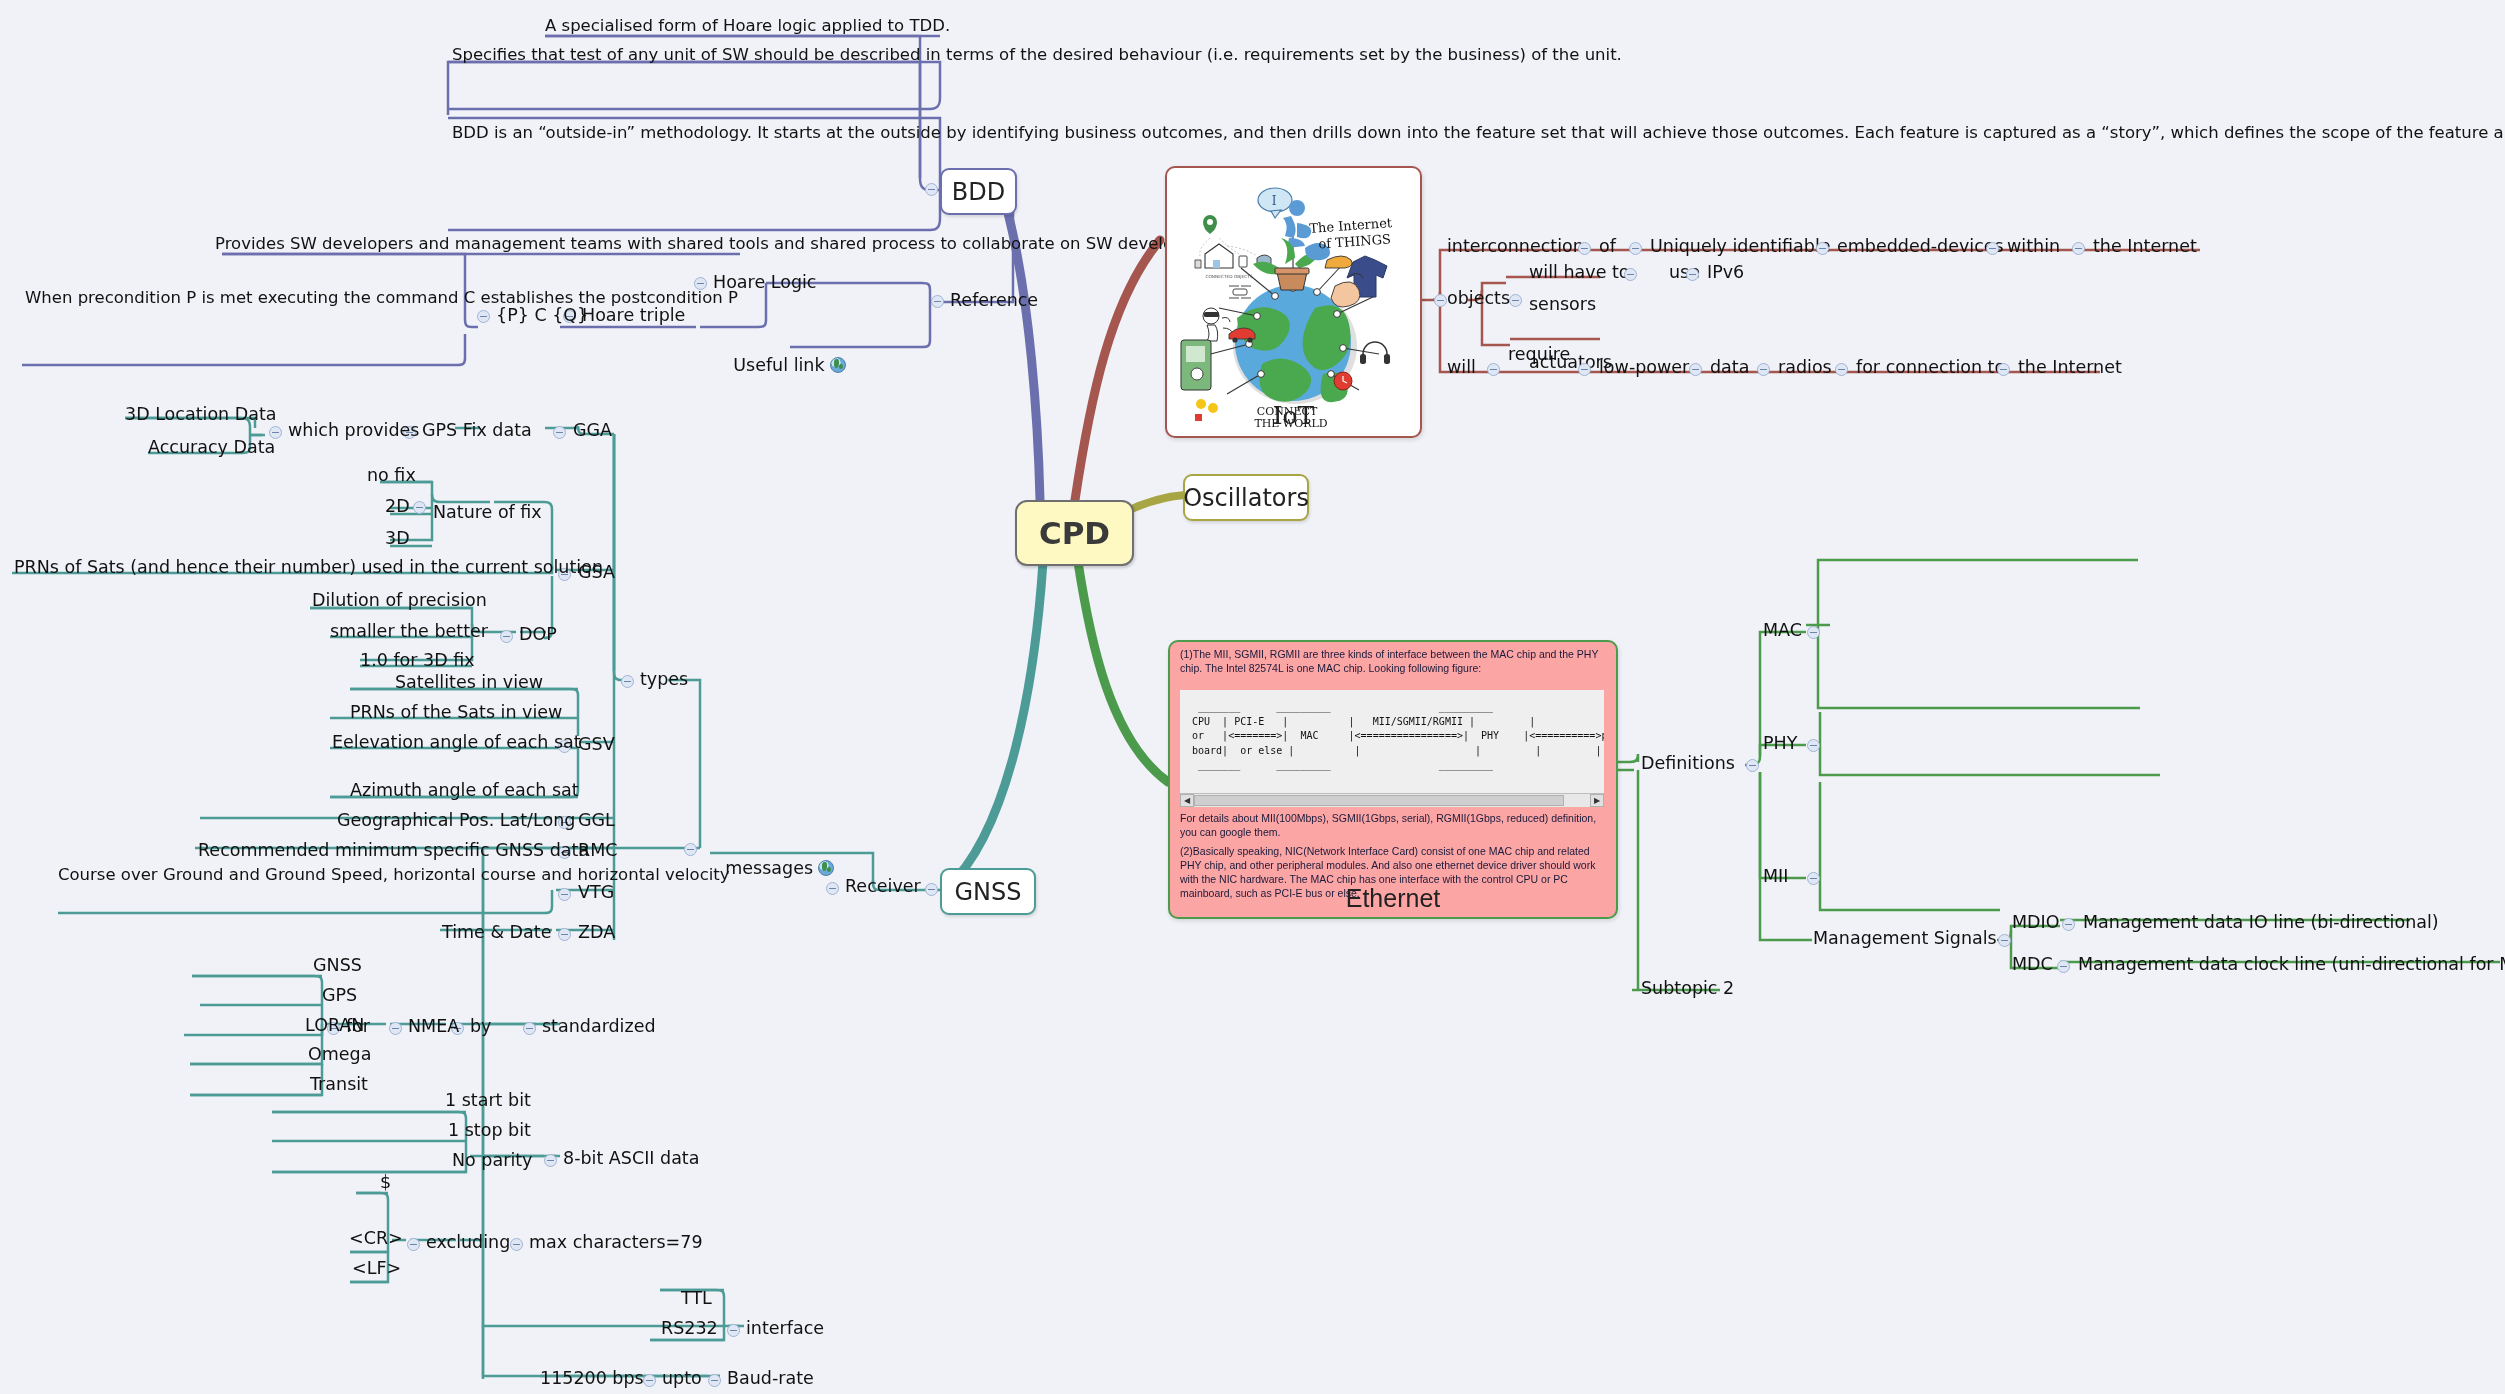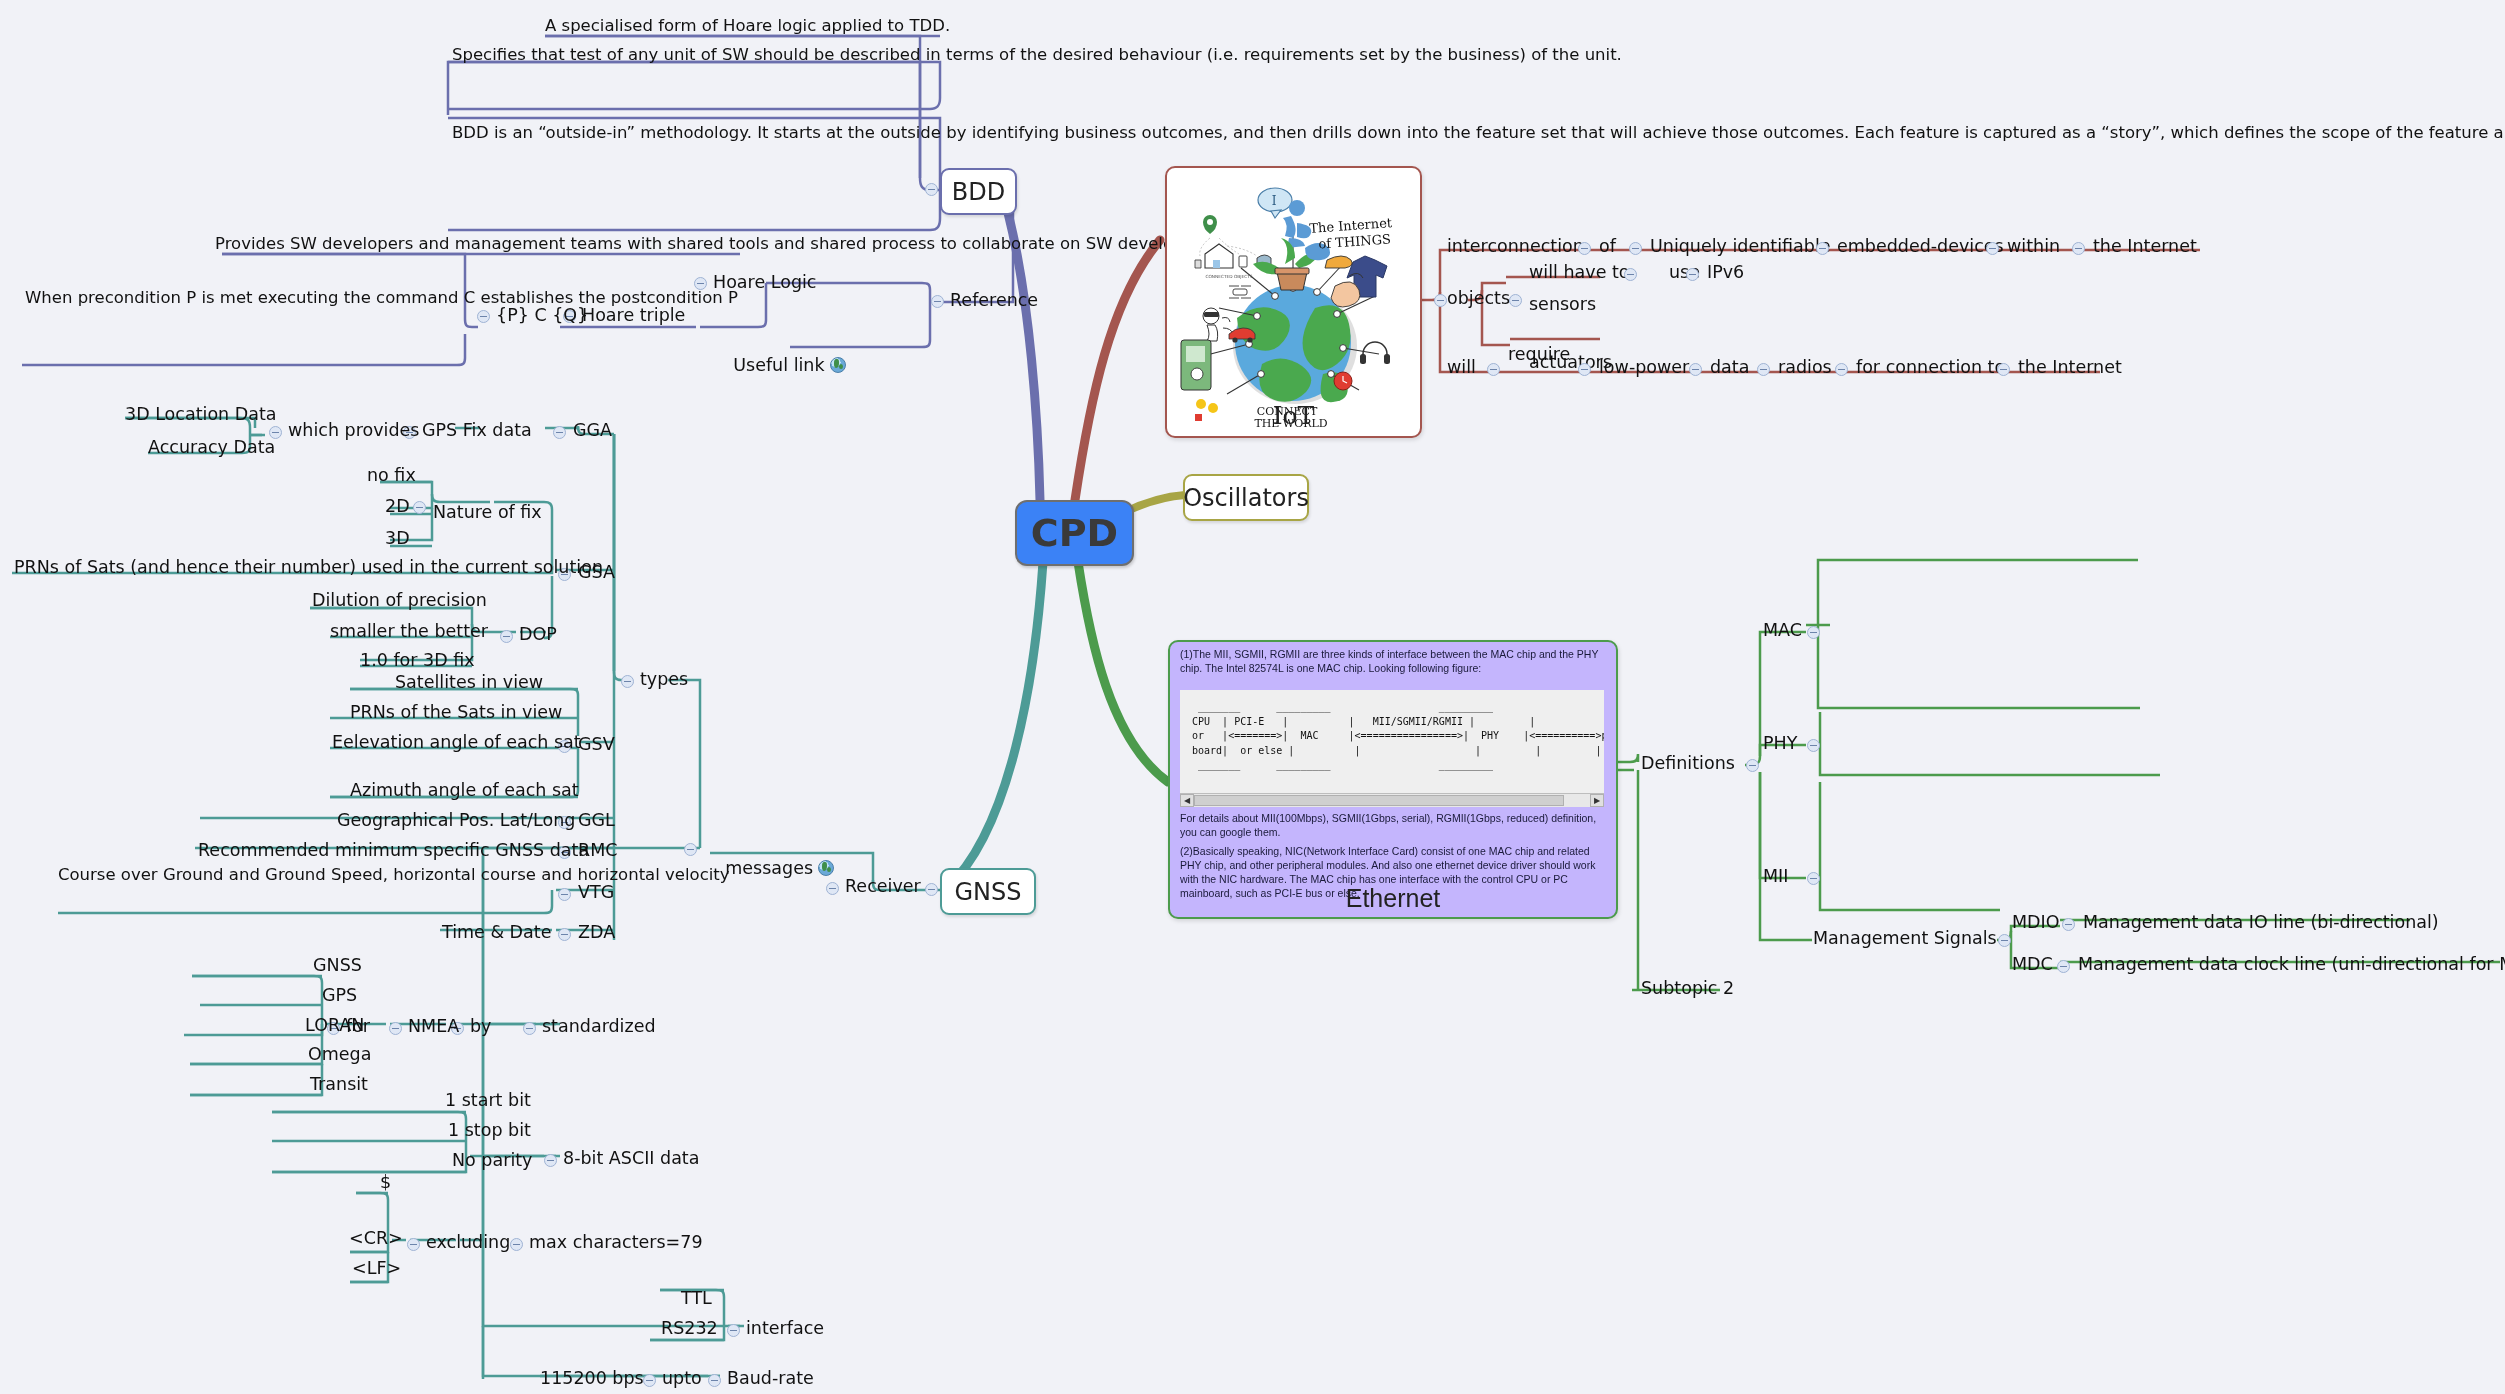--- a/index.html
+++ b/index.html
@@ -21,44 +21,44 @@
   .wrapbox{position:absolute;line-height:1.3;}
 
   
   .bul{position:absolute;width:13px;height:13px;border-radius:50%;
        background:#dfe7f5;border:1px solid #9fb3d4;box-sizing:border-box;}
   .bul:after{content:"";position:absolute;left:2px;top:5px;width:7px;height:1px;background:#6d84ab;}
 
   
   #central{
     position:absolute;left:1015px;top:500px;width:115px;height:62px;
-    background:#3b82f6;border:2px solid #6f6f6f;border-radius:12px;
+    background:#fef9c3;border:2px solid #6f6f6f;border-radius:12px;
     display:flex;align-items:center;justify-content:center;
-    font-size:38px;font-weight:bold;color:#3a3a3a;
+    font-size:31px;font-weight:bold;color:#3a3a3a;
     box-shadow:1px 2px 3px rgba(0,0,0,.18);
   }
 
   
   .rbox{position:absolute;background:#fff;border-radius:9px;
         display:flex;align-items:center;justify-content:center;
         font-size:24px;color:#222;box-shadow:1px 2px 3px rgba(0,0,0,.12);}
   #n-bdd{left:940px;top:168px;width:73px;height:43px;border:2px solid #6b6fad;}
   #n-osc{left:1183px;top:474px;width:122px;height:43px;border:2px solid #a8a545;}
   #n-gnss{left:940px;top:868px;width:92px;height:43px;border:2px solid #4d9b96;}
 
   
   #n-iot{position:absolute;left:1165px;top:166px;width:253px;height:268px;
          background:#fff;border:2px solid #a4564f;border-radius:10px;
          box-shadow:1px 2px 4px rgba(0,0,0,.13);overflow:hidden;}
   #n-iot .cap{position:absolute;left:0;bottom:6px;width:100%;text-align:center;
               font-family:"DejaVu Serif","Liberation Serif",serif;font-size:25px;color:#222;}
 
   
   #n-eth{position:absolute;left:1168px;top:640px;width:446px;height:275px;
-         background:#c4b5fd;border:2px solid #4c9b4c;border-radius:10px;
+         background:#fca5a5;border:2px solid #4c9b4c;border-radius:10px;
          box-shadow:1px 2px 4px rgba(0,0,0,.13);overflow:hidden;
          font-family:"Liberation Sans",sans-serif;}
   #n-eth .p{position:absolute;left:10px;width:425px;font-size:10.5px;color:#1a1a3a;line-height:1.32;}
   #n-eth .ascii{position:absolute;left:10px;top:48px;width:424px;height:103px;
                 background:#efefef;border:0;overflow:hidden;}
   #n-eth .ascii pre{margin:0;padding:10px 0 0 6px;font-family:"DejaVu Sans Mono","Liberation Mono",monospace;
                     font-size:10px;line-height:1.45;color:#111;white-space:pre;}
   #n-eth .sbar{position:absolute;left:10px;top:151px;width:424px;height:13px;
                background:#e8e8e8;border-top:1px solid #bdbdbd;}
   #n-eth .sbar .thumb{position:absolute;left:14px;top:1px;width:370px;height:11px;

